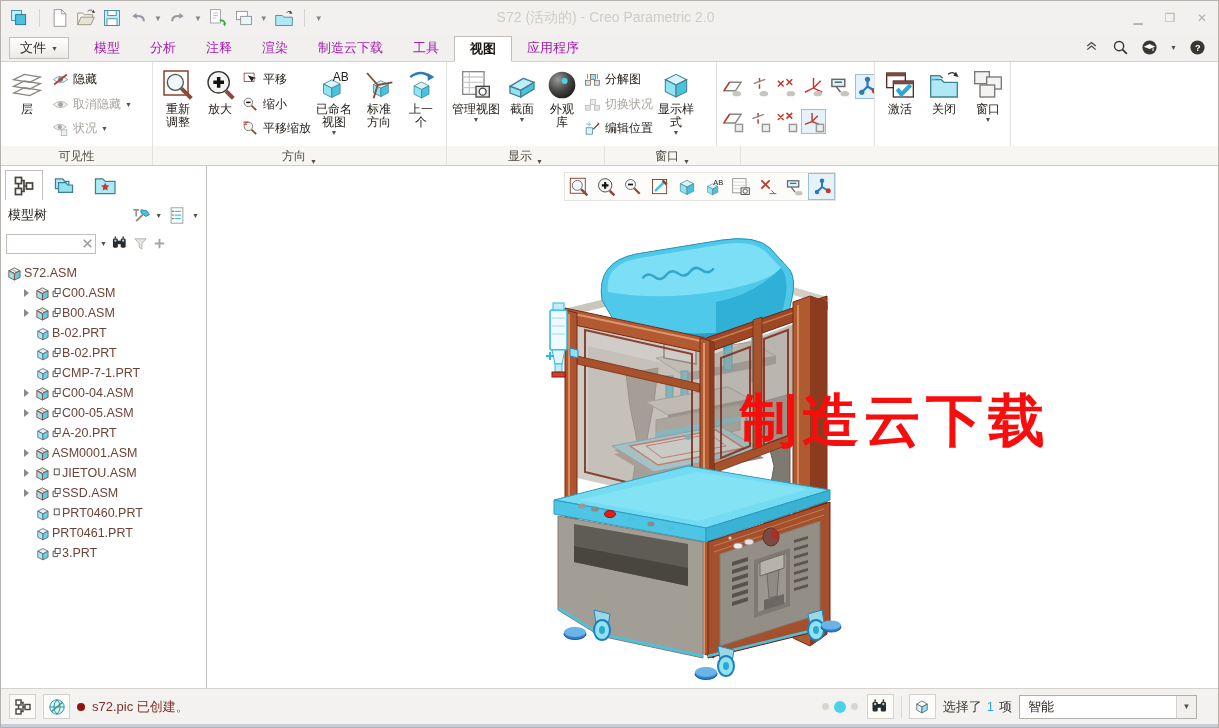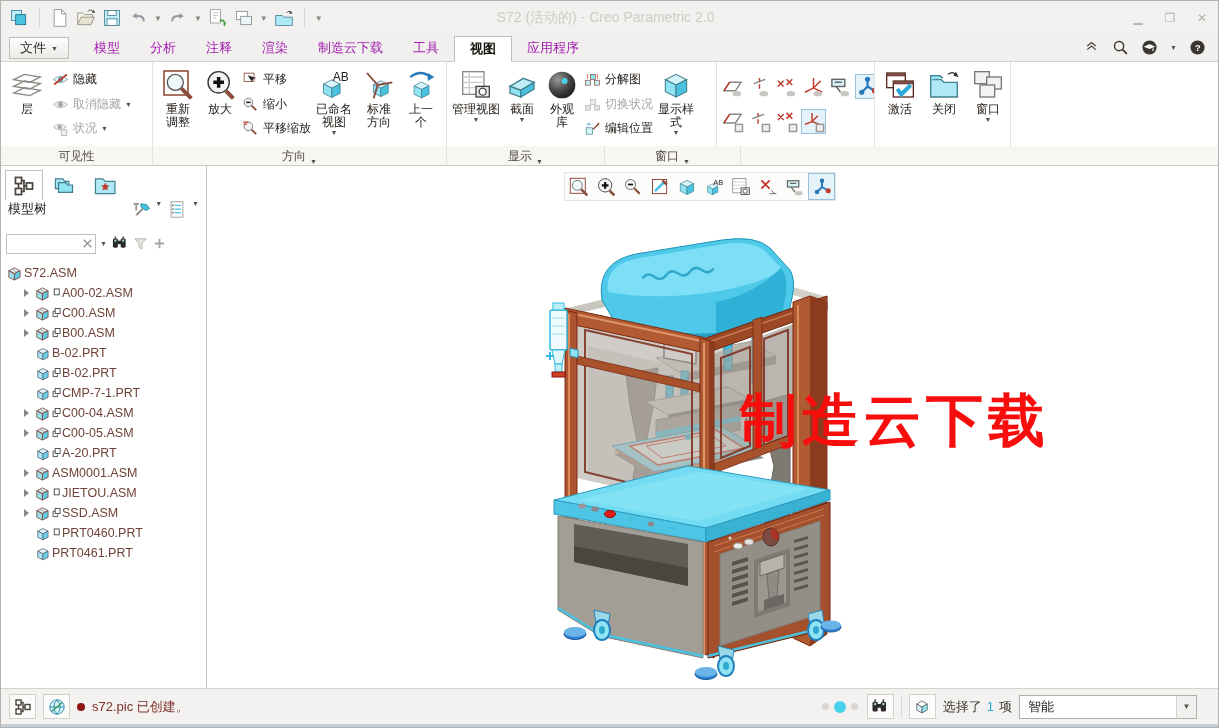--- a/index.html
+++ b/index.html
@@ -48,21 +48,21 @@
 .lcell{display:flex;align-items:flex-end;justify-content:center;gap:4px;border-right:1px solid #e4e1dd}
 .l-vis{width:152px}.l-orient{width:294px}.l-md{width:270px}.l-show{width:158px}.l-win{width:136px}
 .lfill{flex:1}
 
 .main{flex:1;display:flex;min-height:0}
 .nav{width:206px;border-right:1px solid #c6c3be;display:flex;flex-direction:column;background:#fff}
 .navtabs{height:34px;display:flex;align-items:flex-end;padding-left:4px;gap:2px;flex:0 0 auto}
 .ntab{width:38px;height:30px;display:flex;align-items:center;justify-content:center}
 .ntab svg{width:24px;height:22px}
 .ntab.active{border:1px solid #c2bfba;border-bottom:none;background:#fff}
-.phead{height:30px;display:flex;align-items:flex-start;padding:0 7px;gap:5px;font-size:13px;color:#27221d;flex:0 0 auto}
+.phead{height:30px;display:flex;align-items:center;padding:0 7px;gap:5px;font-size:13px;color:#27221d;flex:0 0 auto}
 .phico{width:20px;height:19px}
 .phico svg{width:100%;height:100%}
 .srow{height:27px;display:flex;align-items:center;gap:4px;padding:0 5px;flex:0 0 auto}
 .sbox{width:90px;height:20px;border:1px solid #c2bfba;display:flex;align-items:center;background:#fff}
 .sbox input{flex:1;border:none;outline:none;min-width:0;height:16px;font-size:12px}
 .sic{width:15px;height:15px;flex:0 0 auto}
 .sic svg{width:100%;height:100%}
 .tree{flex:1;padding:6px 0 0 4px;font-size:12.5px;color:#6e4238;overflow:hidden}
 .trow{height:20px;display:flex;align-items:center}
 .trow.child{padding-left:14px}
@@ -743,24 +743,25 @@
                 <g stroke="#7a4a3a" stroke-width="0.9">
                   <path d="M3 5l6-3 6 3-6 3z" fill="#d8f4fb"></path>
                   <path d="M3 5v7l6 3V8z" fill="#9ae4f2"></path>
                   <path d="M15 5v7l-6 3V8z" fill="#5fcde8"></path>
                   <path d="M4.5 6.5l6 3M6.5 3.8l6 3" stroke="#b86a5a" stroke-width="0.6"></path>
                 </g>
               </svg>
             </span>
             <span class="tmark" style="display: inline-block;">
               <svg viewBox="0 0 10 12" style="width: 100%; height: 100%;">
-                <rect x="2.5" y="1.5" width="5.5" height="6.5" fill="#fdfdfd" stroke="#444"></rect>
-              </svg>
-            </span>
-            <span>A00-02.ASM</span>
+                <rect x="3.5" y="1" width="5.5" height="5.5" fill="#fdfdfd" stroke="#444"></rect>
+                <path d="M3.5 4H1.2v6h5v-2.2" fill="none" stroke="#444"></path>
+              </svg>
+            </span>
+            <span>C00.ASM</span>
           </div>
           <div class="trow child">
             <span class="arrow">
               <span class="tri"></span>
             </span>
             <span class="ticon" style="display: inline-block;">
               <svg viewBox="0 0 16 16" style="width: 100%; height: 100%;">
                 <g stroke="#7a4a3a" stroke-width="0.9">
                   <path d="M3 5l6-3 6 3-6 3z" fill="#d8f4fb"></path>
                   <path d="M3 5v7l6 3V8z" fill="#9ae4f2"></path>
@@ -768,21 +769,72 @@
                   <path d="M4.5 6.5l6 3M6.5 3.8l6 3" stroke="#b86a5a" stroke-width="0.6"></path>
                 </g>
               </svg>
             </span>
             <span class="tmark" style="display: inline-block;">
               <svg viewBox="0 0 10 12" style="width: 100%; height: 100%;">
                 <rect x="3.5" y="1" width="5.5" height="5.5" fill="#fdfdfd" stroke="#444"></rect>
                 <path d="M3.5 4H1.2v6h5v-2.2" fill="none" stroke="#444"></path>
               </svg>
             </span>
-            <span>C00.ASM</span>
+            <span>B00.ASM</span>
+          </div>
+          <div class="trow child">
+            <span class="arrow"></span>
+            <span class="ticon" style="display: inline-block;">
+              <svg viewBox="0 0 16 16" style="width: 100%; height: 100%;">
+                <g stroke="#667" stroke-width="0.9">
+                  <path d="M4 5.5l5.5-2.8L15 5.5 9.5 8.3z" fill="#e2f7fc"></path>
+                  <path d="M4 5.5v6.5l5.5 2.8V8.3z" fill="#a8e8f5"></path>
+                  <path d="M15 5.5V12l-5.5 2.8V8.3z" fill="#6ad2ea"></path>
+                </g>
+              </svg>
+            </span>
+            <span>B-02.PRT</span>
+          </div>
+          <div class="trow child">
+            <span class="arrow"></span>
+            <span class="ticon" style="display: inline-block;">
+              <svg viewBox="0 0 16 16" style="width: 100%; height: 100%;">
+                <g stroke="#667" stroke-width="0.9">
+                  <path d="M4 5.5l5.5-2.8L15 5.5 9.5 8.3z" fill="#e2f7fc"></path>
+                  <path d="M4 5.5v6.5l5.5 2.8V8.3z" fill="#a8e8f5"></path>
+                  <path d="M15 5.5V12l-5.5 2.8V8.3z" fill="#6ad2ea"></path>
+                </g>
+              </svg>
+            </span>
+            <span class="tmark" style="display: inline-block;">
+              <svg viewBox="0 0 10 12" style="width: 100%; height: 100%;">
+                <rect x="3.5" y="1" width="5.5" height="5.5" fill="#fdfdfd" stroke="#444"></rect>
+                <path d="M3.5 4H1.2v6h5v-2.2" fill="none" stroke="#444"></path>
+              </svg>
+            </span>
+            <span>B-02.PRT</span>
+          </div>
+          <div class="trow child">
+            <span class="arrow"></span>
+            <span class="ticon" style="display: inline-block;">
+              <svg viewBox="0 0 16 16" style="width: 100%; height: 100%;">
+                <g stroke="#667" stroke-width="0.9">
+                  <path d="M4 5.5l5.5-2.8L15 5.5 9.5 8.3z" fill="#e2f7fc"></path>
+                  <path d="M4 5.5v6.5l5.5 2.8V8.3z" fill="#a8e8f5"></path>
+                  <path d="M15 5.5V12l-5.5 2.8V8.3z" fill="#6ad2ea"></path>
+                </g>
+              </svg>
+            </span>
+            <span class="tmark" style="display: inline-block;">
+              <svg viewBox="0 0 10 12" style="width: 100%; height: 100%;">
+                <rect x="3.5" y="1" width="5.5" height="5.5" fill="#fdfdfd" stroke="#444"></rect>
+                <path d="M3.5 4H1.2v6h5v-2.2" fill="none" stroke="#444"></path>
+              </svg>
+            </span>
+            <span>CMP-7-1.PRT</span>
           </div>
           <div class="trow child">
             <span class="arrow">
               <span class="tri"></span>
             </span>
             <span class="ticon" style="display: inline-block;">
               <svg viewBox="0 0 16 16" style="width: 100%; height: 100%;">
                 <g stroke="#7a4a3a" stroke-width="0.9">
                   <path d="M3 5l6-3 6 3-6 3z" fill="#d8f4fb"></path>
                   <path d="M3 5v7l6 3V8z" fill="#9ae4f2"></path>
@@ -790,72 +842,21 @@
                   <path d="M4.5 6.5l6 3M6.5 3.8l6 3" stroke="#b86a5a" stroke-width="0.6"></path>
                 </g>
               </svg>
             </span>
             <span class="tmark" style="display: inline-block;">
               <svg viewBox="0 0 10 12" style="width: 100%; height: 100%;">
                 <rect x="3.5" y="1" width="5.5" height="5.5" fill="#fdfdfd" stroke="#444"></rect>
                 <path d="M3.5 4H1.2v6h5v-2.2" fill="none" stroke="#444"></path>
               </svg>
             </span>
-            <span>B00.ASM</span>
-          </div>
-          <div class="trow child">
-            <span class="arrow"></span>
-            <span class="ticon" style="display: inline-block;">
-              <svg viewBox="0 0 16 16" style="width: 100%; height: 100%;">
-                <g stroke="#667" stroke-width="0.9">
-                  <path d="M4 5.5l5.5-2.8L15 5.5 9.5 8.3z" fill="#e2f7fc"></path>
-                  <path d="M4 5.5v6.5l5.5 2.8V8.3z" fill="#a8e8f5"></path>
-                  <path d="M15 5.5V12l-5.5 2.8V8.3z" fill="#6ad2ea"></path>
-                </g>
-              </svg>
-            </span>
-            <span>B-02.PRT</span>
-          </div>
-          <div class="trow child">
-            <span class="arrow"></span>
-            <span class="ticon" style="display: inline-block;">
-              <svg viewBox="0 0 16 16" style="width: 100%; height: 100%;">
-                <g stroke="#667" stroke-width="0.9">
-                  <path d="M4 5.5l5.5-2.8L15 5.5 9.5 8.3z" fill="#e2f7fc"></path>
-                  <path d="M4 5.5v6.5l5.5 2.8V8.3z" fill="#a8e8f5"></path>
-                  <path d="M15 5.5V12l-5.5 2.8V8.3z" fill="#6ad2ea"></path>
-                </g>
-              </svg>
-            </span>
-            <span class="tmark" style="display: inline-block;">
-              <svg viewBox="0 0 10 12" style="width: 100%; height: 100%;">
-                <rect x="3.5" y="1" width="5.5" height="5.5" fill="#fdfdfd" stroke="#444"></rect>
-                <path d="M3.5 4H1.2v6h5v-2.2" fill="none" stroke="#444"></path>
-              </svg>
-            </span>
-            <span>B-02.PRT</span>
-          </div>
-          <div class="trow child">
-            <span class="arrow"></span>
-            <span class="ticon" style="display: inline-block;">
-              <svg viewBox="0 0 16 16" style="width: 100%; height: 100%;">
-                <g stroke="#667" stroke-width="0.9">
-                  <path d="M4 5.5l5.5-2.8L15 5.5 9.5 8.3z" fill="#e2f7fc"></path>
-                  <path d="M4 5.5v6.5l5.5 2.8V8.3z" fill="#a8e8f5"></path>
-                  <path d="M15 5.5V12l-5.5 2.8V8.3z" fill="#6ad2ea"></path>
-                </g>
-              </svg>
-            </span>
-            <span class="tmark" style="display: inline-block;">
-              <svg viewBox="0 0 10 12" style="width: 100%; height: 100%;">
-                <rect x="3.5" y="1" width="5.5" height="5.5" fill="#fdfdfd" stroke="#444"></rect>
-                <path d="M3.5 4H1.2v6h5v-2.2" fill="none" stroke="#444"></path>
-              </svg>
-            </span>
-            <span>CMP-7-1.PRT</span>
+            <span>C00-04.ASM</span>
           </div>
           <div class="trow child">
             <span class="arrow">
               <span class="tri"></span>
             </span>
             <span class="ticon" style="display: inline-block;">
               <svg viewBox="0 0 16 16" style="width: 100%; height: 100%;">
                 <g stroke="#7a4a3a" stroke-width="0.9">
                   <path d="M3 5l6-3 6 3-6 3z" fill="#d8f4fb"></path>
                   <path d="M3 5v7l6 3V8z" fill="#9ae4f2"></path>
@@ -863,152 +864,149 @@
                   <path d="M4.5 6.5l6 3M6.5 3.8l6 3" stroke="#b86a5a" stroke-width="0.6"></path>
                 </g>
               </svg>
             </span>
             <span class="tmark" style="display: inline-block;">
               <svg viewBox="0 0 10 12" style="width: 100%; height: 100%;">
                 <rect x="3.5" y="1" width="5.5" height="5.5" fill="#fdfdfd" stroke="#444"></rect>
                 <path d="M3.5 4H1.2v6h5v-2.2" fill="none" stroke="#444"></path>
               </svg>
             </span>
-            <span>C00-04.ASM</span>
+            <span>C00-05.ASM</span>
+          </div>
+          <div class="trow child">
+            <span class="arrow"></span>
+            <span class="ticon" style="display: inline-block;">
+              <svg viewBox="0 0 16 16" style="width: 100%; height: 100%;">
+                <g stroke="#667" stroke-width="0.9">
+                  <path d="M4 5.5l5.5-2.8L15 5.5 9.5 8.3z" fill="#e2f7fc"></path>
+                  <path d="M4 5.5v6.5l5.5 2.8V8.3z" fill="#a8e8f5"></path>
+                  <path d="M15 5.5V12l-5.5 2.8V8.3z" fill="#6ad2ea"></path>
+                </g>
+              </svg>
+            </span>
+            <span class="tmark" style="display: inline-block;">
+              <svg viewBox="0 0 10 12" style="width: 100%; height: 100%;">
+                <rect x="3.5" y="1" width="5.5" height="5.5" fill="#fdfdfd" stroke="#444"></rect>
+                <path d="M3.5 4H1.2v6h5v-2.2" fill="none" stroke="#444"></path>
+              </svg>
+            </span>
+            <span>A-20.PRT</span>
           </div>
           <div class="trow child">
             <span class="arrow">
               <span class="tri"></span>
             </span>
             <span class="ticon" style="display: inline-block;">
               <svg viewBox="0 0 16 16" style="width: 100%; height: 100%;">
                 <g stroke="#7a4a3a" stroke-width="0.9">
                   <path d="M3 5l6-3 6 3-6 3z" fill="#d8f4fb"></path>
                   <path d="M3 5v7l6 3V8z" fill="#9ae4f2"></path>
                   <path d="M15 5v7l-6 3V8z" fill="#5fcde8"></path>
                   <path d="M4.5 6.5l6 3M6.5 3.8l6 3" stroke="#b86a5a" stroke-width="0.6"></path>
                 </g>
               </svg>
             </span>
-            <span class="tmark" style="display: inline-block;">
-              <svg viewBox="0 0 10 12" style="width: 100%; height: 100%;">
-                <rect x="3.5" y="1" width="5.5" height="5.5" fill="#fdfdfd" stroke="#444"></rect>
-                <path d="M3.5 4H1.2v6h5v-2.2" fill="none" stroke="#444"></path>
-              </svg>
-            </span>
-            <span>C00-05.ASM</span>
-          </div>
-          <div class="trow child">
-            <span class="arrow"></span>
-            <span class="ticon" style="display: inline-block;">
-              <svg viewBox="0 0 16 16" style="width: 100%; height: 100%;">
-                <g stroke="#667" stroke-width="0.9">
-                  <path d="M4 5.5l5.5-2.8L15 5.5 9.5 8.3z" fill="#e2f7fc"></path>
-                  <path d="M4 5.5v6.5l5.5 2.8V8.3z" fill="#a8e8f5"></path>
-                  <path d="M15 5.5V12l-5.5 2.8V8.3z" fill="#6ad2ea"></path>
-                </g>
-              </svg>
-            </span>
-            <span class="tmark" style="display: inline-block;">
-              <svg viewBox="0 0 10 12" style="width: 100%; height: 100%;">
-                <rect x="3.5" y="1" width="5.5" height="5.5" fill="#fdfdfd" stroke="#444"></rect>
-                <path d="M3.5 4H1.2v6h5v-2.2" fill="none" stroke="#444"></path>
-              </svg>
-            </span>
-            <span>A-20.PRT</span>
+            <span>ASM0001.ASM</span>
           </div>
           <div class="trow child">
             <span class="arrow">
               <span class="tri"></span>
             </span>
             <span class="ticon" style="display: inline-block;">
               <svg viewBox="0 0 16 16" style="width: 100%; height: 100%;">
                 <g stroke="#7a4a3a" stroke-width="0.9">
                   <path d="M3 5l6-3 6 3-6 3z" fill="#d8f4fb"></path>
                   <path d="M3 5v7l6 3V8z" fill="#9ae4f2"></path>
                   <path d="M15 5v7l-6 3V8z" fill="#5fcde8"></path>
                   <path d="M4.5 6.5l6 3M6.5 3.8l6 3" stroke="#b86a5a" stroke-width="0.6"></path>
                 </g>
               </svg>
             </span>
-            <span>ASM0001.ASM</span>
+            <span class="tmark" style="display: inline-block;">
+              <svg viewBox="0 0 10 12" style="width: 100%; height: 100%;">
+                <rect x="2.5" y="1.5" width="5.5" height="6.5" fill="#fdfdfd" stroke="#444"></rect>
+              </svg>
+            </span>
+            <span>JIETOU.ASM</span>
           </div>
           <div class="trow child">
             <span class="arrow">
               <span class="tri"></span>
             </span>
             <span class="ticon" style="display: inline-block;">
               <svg viewBox="0 0 16 16" style="width: 100%; height: 100%;">
                 <g stroke="#7a4a3a" stroke-width="0.9">
                   <path d="M3 5l6-3 6 3-6 3z" fill="#d8f4fb"></path>
                   <path d="M3 5v7l6 3V8z" fill="#9ae4f2"></path>
                   <path d="M15 5v7l-6 3V8z" fill="#5fcde8"></path>
                   <path d="M4.5 6.5l6 3M6.5 3.8l6 3" stroke="#b86a5a" stroke-width="0.6"></path>
                 </g>
               </svg>
             </span>
             <span class="tmark" style="display: inline-block;">
               <svg viewBox="0 0 10 12" style="width: 100%; height: 100%;">
+                <rect x="3.5" y="1" width="5.5" height="5.5" fill="#fdfdfd" stroke="#444"></rect>
+                <path d="M3.5 4H1.2v6h5v-2.2" fill="none" stroke="#444"></path>
+              </svg>
+            </span>
+            <span>SSD.ASM</span>
+          </div>
+          <div class="trow child">
+            <span class="arrow"></span>
+            <span class="ticon" style="display: inline-block;">
+              <svg viewBox="0 0 16 16" style="width: 100%; height: 100%;">
+                <g stroke="#667" stroke-width="0.9">
+                  <path d="M4 5.5l5.5-2.8L15 5.5 9.5 8.3z" fill="#e2f7fc"></path>
+                  <path d="M4 5.5v6.5l5.5 2.8V8.3z" fill="#a8e8f5"></path>
+                  <path d="M15 5.5V12l-5.5 2.8V8.3z" fill="#6ad2ea"></path>
+                </g>
+              </svg>
+            </span>
+            <span class="tmark" style="display: inline-block;">
+              <svg viewBox="0 0 10 12" style="width: 100%; height: 100%;">
                 <rect x="2.5" y="1.5" width="5.5" height="6.5" fill="#fdfdfd" stroke="#444"></rect>
               </svg>
             </span>
-            <span>JIETOU.ASM</span>
+            <span>PRT0460.PRT</span>
           </div>
           <div class="trow child">
-            <span class="arrow">
-              <span class="tri"></span>
-            </span>
-            <span class="ticon" style="display: inline-block;">
-              <svg viewBox="0 0 16 16" style="width: 100%; height: 100%;">
-                <g stroke="#7a4a3a" stroke-width="0.9">
-                  <path d="M3 5l6-3 6 3-6 3z" fill="#d8f4fb"></path>
-                  <path d="M3 5v7l6 3V8z" fill="#9ae4f2"></path>
-                  <path d="M15 5v7l-6 3V8z" fill="#5fcde8"></path>
-                  <path d="M4.5 6.5l6 3M6.5 3.8l6 3" stroke="#b86a5a" stroke-width="0.6"></path>
+            <span class="arrow"></span>
+            <span class="ticon" style="display: inline-block;">
+              <svg viewBox="0 0 16 16" style="width: 100%; height: 100%;">
+                <g stroke="#667" stroke-width="0.9">
+                  <path d="M4 5.5l5.5-2.8L15 5.5 9.5 8.3z" fill="#e2f7fc"></path>
+                  <path d="M4 5.5v6.5l5.5 2.8V8.3z" fill="#a8e8f5"></path>
+                  <path d="M15 5.5V12l-5.5 2.8V8.3z" fill="#6ad2ea"></path>
+                </g>
+              </svg>
+            </span>
+            <span>PRT0461.PRT</span>
+          </div>
+          <div class="trow child">
+            <span class="arrow"></span>
+            <span class="ticon" style="display: inline-block;">
+              <svg viewBox="0 0 16 16" style="width: 100%; height: 100%;">
+                <g stroke="#667" stroke-width="0.9">
+                  <path d="M4 5.5l5.5-2.8L15 5.5 9.5 8.3z" fill="#e2f7fc"></path>
+                  <path d="M4 5.5v6.5l5.5 2.8V8.3z" fill="#a8e8f5"></path>
+                  <path d="M15 5.5V12l-5.5 2.8V8.3z" fill="#6ad2ea"></path>
                 </g>
               </svg>
             </span>
             <span class="tmark" style="display: inline-block;">
               <svg viewBox="0 0 10 12" style="width: 100%; height: 100%;">
                 <rect x="3.5" y="1" width="5.5" height="5.5" fill="#fdfdfd" stroke="#444"></rect>
                 <path d="M3.5 4H1.2v6h5v-2.2" fill="none" stroke="#444"></path>
               </svg>
             </span>
-            <span>SSD.ASM</span>
-          </div>
-          <div class="trow child">
-            <span class="arrow"></span>
-            <span class="ticon" style="display: inline-block;">
-              <svg viewBox="0 0 16 16" style="width: 100%; height: 100%;">
-                <g stroke="#667" stroke-width="0.9">
-                  <path d="M4 5.5l5.5-2.8L15 5.5 9.5 8.3z" fill="#e2f7fc"></path>
-                  <path d="M4 5.5v6.5l5.5 2.8V8.3z" fill="#a8e8f5"></path>
-                  <path d="M15 5.5V12l-5.5 2.8V8.3z" fill="#6ad2ea"></path>
-                </g>
-              </svg>
-            </span>
-            <span class="tmark" style="display: inline-block;">
-              <svg viewBox="0 0 10 12" style="width: 100%; height: 100%;">
-                <rect x="2.5" y="1.5" width="5.5" height="6.5" fill="#fdfdfd" stroke="#444"></rect>
-              </svg>
-            </span>
-            <span>PRT0460.PRT</span>
-          </div>
-          <div class="trow child">
-            <span class="arrow"></span>
-            <span class="ticon" style="display: inline-block;">
-              <svg viewBox="0 0 16 16" style="width: 100%; height: 100%;">
-                <g stroke="#667" stroke-width="0.9">
-                  <path d="M4 5.5l5.5-2.8L15 5.5 9.5 8.3z" fill="#e2f7fc"></path>
-                  <path d="M4 5.5v6.5l5.5 2.8V8.3z" fill="#a8e8f5"></path>
-                  <path d="M15 5.5V12l-5.5 2.8V8.3z" fill="#6ad2ea"></path>
-                </g>
-              </svg>
-            </span>
-            <span>PRT0461.PRT</span>
+            <span>3.PRT</span>
           </div>
         </div>
     </div>
 
     <div class="canvas">
       <div class="gtb" id="gtb">
           <div class="gbtn">
             <span style="width: 20px; height: 20px; display: inline-block;">
               <svg viewBox="0 0 24 24" style="width: 100%; height: 100%;">
                 <rect x="1.5" y="1.5" width="18" height="18" fill="#fff" stroke="#7a2a12"></rect>

